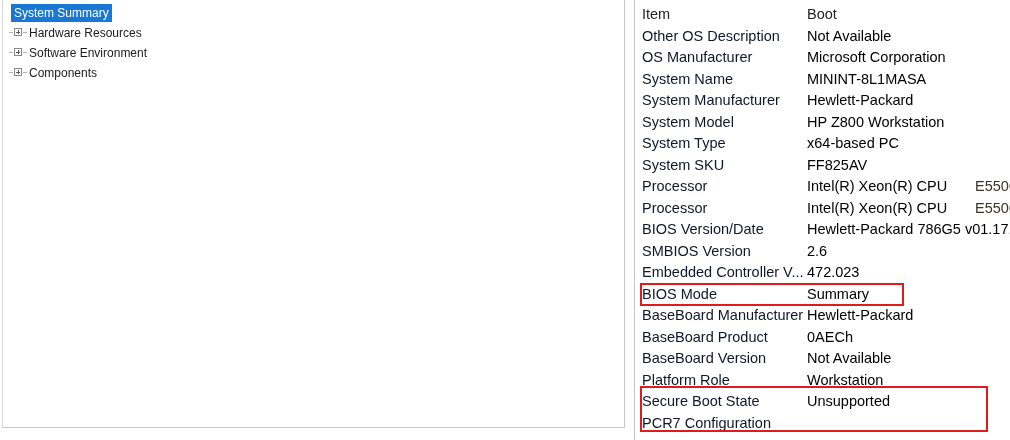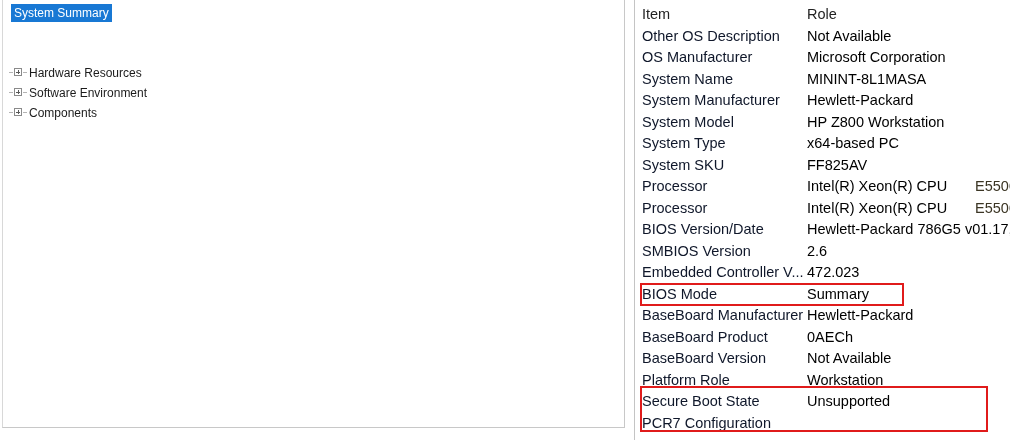--- a/index.html
+++ b/index.html
@@ -38,21 +38,21 @@
   }
   .exp:before{
     content:"";position:absolute;left:1px;top:1px;width:8px;height:8px;
     border:1px solid #8a8a8a;background:#fff;box-sizing:border-box;
   }
   .exp .h{position:absolute;left:3px;top:5px;width:4px;height:1px;background:#5a5a5a;}
   .exp .v{position:absolute;left:5px;top:3px;width:1px;height:4px;background:#5a5a5a;}
   
   .exp .ln-l{position:absolute;left:-4px;top:5px;width:4px;height:1px;background:#b4b4b4;}
   .exp .ln-r{position:absolute;left:10px;top:5px;width:4px;height:1px;background:#b4b4b4;}
-  .tlabel{display:inline-block;margin-top:40px;}
+  .tlabel{display:inline-block;}
 
   
   #detail-panel{
     position:absolute;left:634px;top:0px;width:450px;height:440px;
     background:#ffffff;
     border-left:1px solid #c4c4c4;
     box-sizing:border-box;
     overflow:hidden;
   }
   #detail-inner{position:absolute;left:0;top:0;width:420px;}
@@ -105,21 +105,21 @@
       <span class="exp"><span class="ln-l"></span><span class="ln-r"></span><span class="h"></span><span class="v"></span></span><span class="tlabel">Components</span>
     </div>
 
   </div>
 
   <div id="detail-panel">
     <div id="detail-inner">
 
       <div class="drow header" style="margin-top:4px;">
         <span class="ditem">Item</span>
-        <span class="dvalue">Role</span>
+        <span class="dvalue">Boot</span>
       </div>
 
       <div class="drow">
         <span class="ditem">Other OS Description</span>
         <span class="dvalue">Not Available</span>
       </div>
       <div class="drow">
         <span class="ditem">OS Manufacturer</span>
         <span class="dvalue">Microsoft Corporation</span>
       </div>

